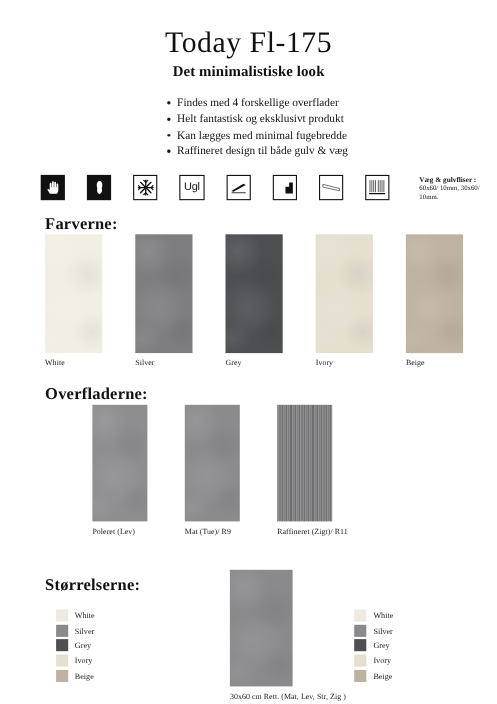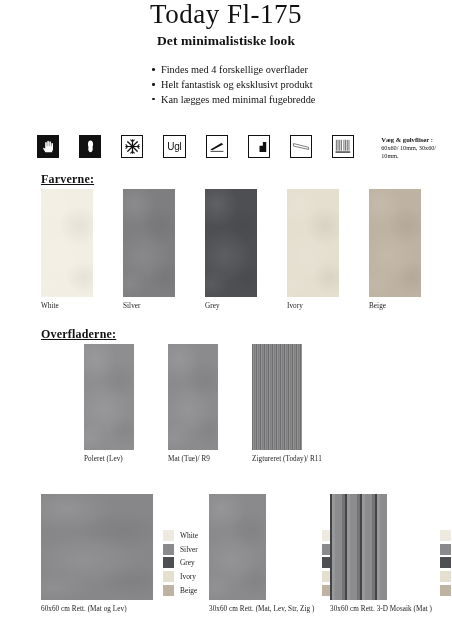--- a/index.html
+++ b/index.html
@@ -6,21 +6,21 @@
   body{
     width:452px;height:640px;background:#ffffff;
     font-family:"Liberation Serif", serif;color:#111;
     overflow:hidden;position:relative;
   }
   .page{position:relative;width:452px;height:640px;}
 
   
   .title{
     text-align:center;font-size:27px;font-weight:400;
-    letter-spacing:.5px;margin:0 0 0 0;line-height:1.05;
+    letter-spacing:.5px;margin:24px 0 0 0;line-height:1.05;
   }
   .subtitle{
     text-align:center;font-size:13.5px;font-weight:700;
     margin:5px 0 0 0;letter-spacing:.1px;
   }
   .bullets{
     margin:14px 0 2px 0;padding:0;list-style:none;
     font-size:10.3px;line-height:1.42;
   }
   .bullets li{
@@ -50,23 +50,22 @@
   }
   .specs{
     margin-left:7px;padding-top:1px;
     font-family:"Liberation Serif", serif;color:#111;
   }
   .specs .s1{font-size:6.6px;font-weight:700;line-height:1.25;}
   .specs .s2{font-size:6.2px;line-height:1.25;}
 
   
   .sechead{
-    position:absolute;left:41px;font-size:12px;font-weight:700;
+    position:absolute;left:41px;font-size:15px;font-weight:700;
     letter-spacing:.2px;
-    text-decoration:underline;
   }
   #h-farverne{top:172px;}
   #h-overflader{top:327px;}
   #h-storrelser{top:500px;}
 
   
   .row{position:absolute;display:flex;}
   .cell{display:flex;flex-direction:column;}
   .tile{
     position:relative;overflow:hidden;
@@ -123,20 +122,21 @@
 
 <div class="page">
 
   <div class="title">Today Fl-175</div>
   <div class="subtitle">Det minimalistiske look</div>
 
   <ul class="bullets">
     <li>Findes med 4 forskellige overflader</li>
     <li>Helt fantastisk og eksklusivt produkt</li>
     <li>Kan lægges med minimal fugebredde</li>
+    <li>Raffineret design til både gulv &amp; væg</li>
   </ul>
 
   <div class="iconrow">
 
     <div class="ibox filled">
       <svg width="15" height="15" viewBox="0 0 24 24">
         <path fill="#fff" d="M7 21c-1.4-2-2.6-3.6-3.4-5.3-.6-1.3.9-2.3 1.8-1.2l1.3 1.5V6.3c0-.8.6-1.4 1.3-1.4s1.3.6 1.3 1.4v5.2h.7V4.2c0-.8.6-1.4 1.3-1.4s1.3.6 1.3 1.4v7.3h.7V5.1c0-.8.6-1.4 1.3-1.4s1.3.6 1.3 1.4v6.4h.7V7.6c0-.8.6-1.4 1.3-1.4s1.3.6 1.3 1.4v8.1c0 2.3-.7 3.8-1.9 5.3z"></path>
       </svg>
     </div>
 
@@ -248,31 +248,27 @@
     <div class="cell">
       <div class="tile mottle" style="width: 50px; height: 106px; background: rgb(142, 142, 144);"></div>
       <div class="cap">Poleret (Lev)</div>
     </div>
     <div class="cell">
       <div class="tile mottle" style="width: 50px; height: 106px; background: rgb(139, 139, 141);"></div>
       <div class="cap">Mat (Tue)/ R9</div>
     </div>
     <div class="cell">
       <div class="tile ribs" style="width: 50px; height: 106px; background: rgb(133, 133, 135);"></div>
-      <div class="cap">Zigtureret (Today)/ R11</div>
+      <div class="cap">Raffineret (Zigt)/ R11</div>
     </div>
   </div>
 
   <div class="sechead" id="h-storrelser">Størrelserne:</div>
 
   <div class="row" style="left:41px;top:494px;">
-    <div class="cell">
-      <div class="tile mottle" style="width: 112px; height: 106px; background: rgb(135, 135, 138);"></div>
-      <div class="cap">60x60 cm Rett. (Mat og Lev)</div>
-    </div>
     <div class="legend" style="margin-left:10px;margin-top:35px;">
       <div class="legitem">
           <span class="legsw" style="background: rgb(238, 234, 223);"></span>
           <span class="leglabel">White</span>
         </div>
       <div class="legitem">
           <span class="legsw" style="background: rgb(138, 138, 140);"></span>
           <span class="leglabel">Silver</span>
         </div>
       <div class="legitem">
@@ -312,37 +308,14 @@
           <span class="legsw" style="background: rgb(228, 223, 207);"></span>
           <span class="leglabel">Ivory</span>
         </div>
       <div class="legitem">
           <span class="legsw" style="background: rgb(190, 178, 162);"></span>
           <span class="leglabel">Beige</span>
         </div>
     </div>
   </div>
 
-  <div class="row" style="left:330px;top:494px;">
-    <div class="cell">
-      <div class="tile slats" style="width: 57px; height: 106px; background: rgb(135, 135, 138);"></div>
-      <div class="cap">30x60 cm Rett. 3-D Mosaik  (Mat )</div>
-    </div>
-    <div class="legend" style="margin-left:8px;margin-top:35px;">
-      <div class="legitem">
-          <span class="legsw" style="background: rgb(238, 234, 223);"></span>
-        </div>
-      <div class="legitem">
-          <span class="legsw" style="background: rgb(138, 138, 140);"></span>
-        </div>
-      <div class="legitem">
-          <span class="legsw" style="background: rgb(78, 79, 82);"></span>
-        </div>
-      <div class="legitem">
-          <span class="legsw" style="background: rgb(228, 223, 207);"></span>
-        </div>
-      <div class="legitem">
-          <span class="legsw" style="background: rgb(190, 178, 162);"></span>
-        </div>
-    </div>
-  </div>
 
 </div>
 
 </body></html>

